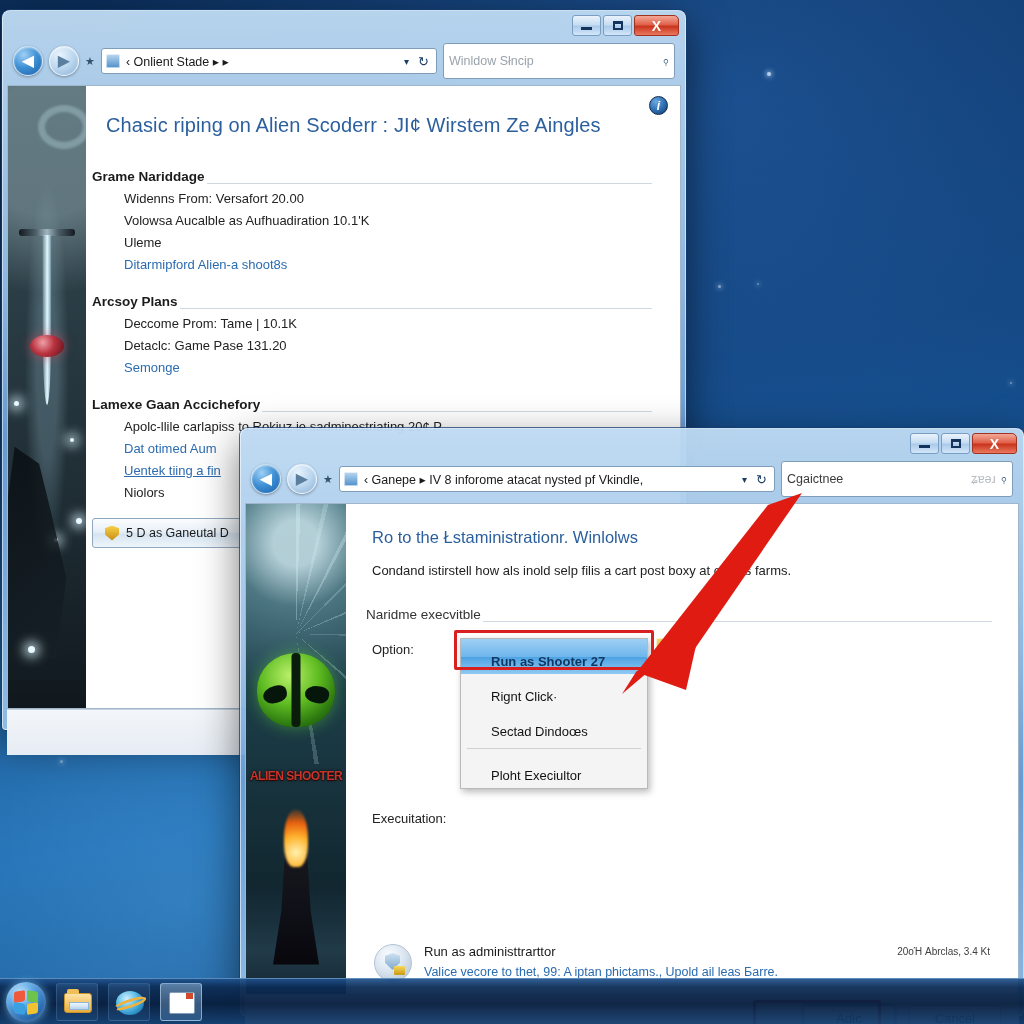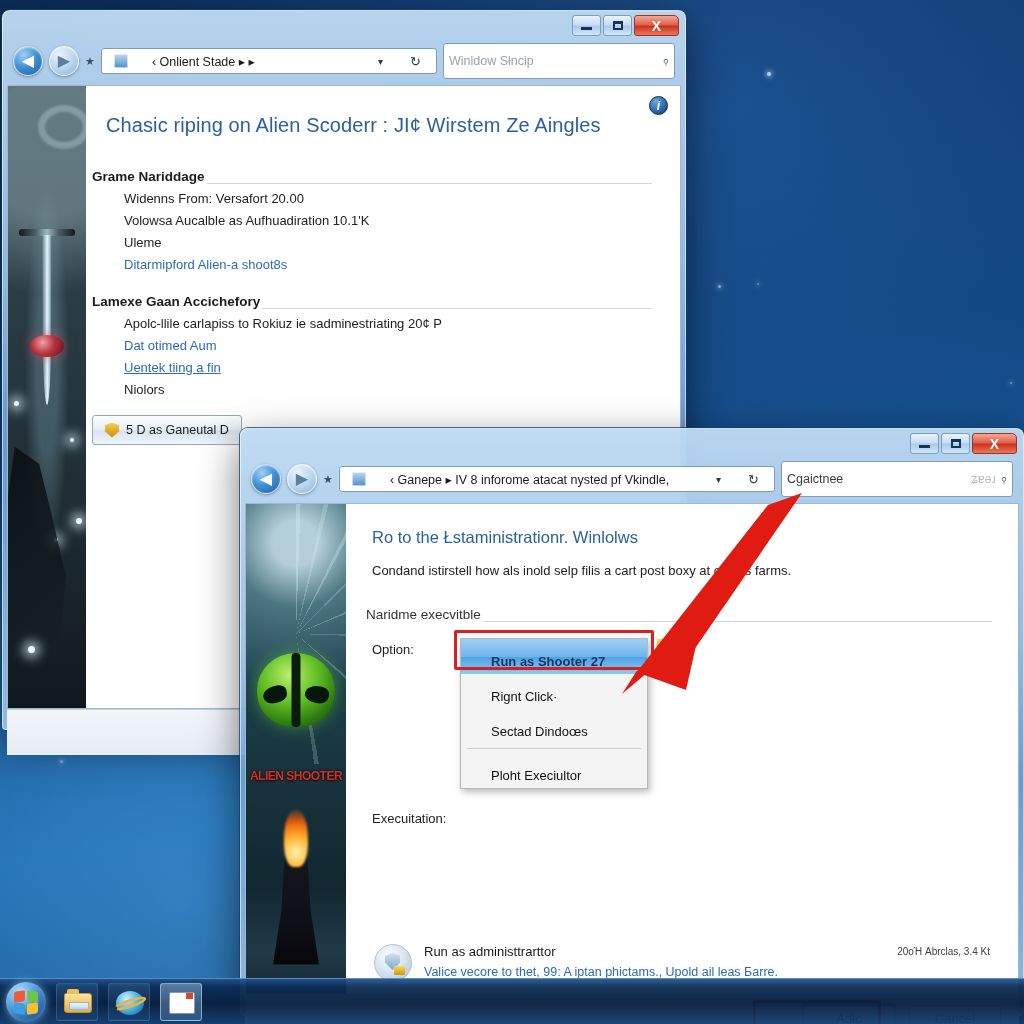--- a/index.html
+++ b/index.html
@@ -57,21 +57,21 @@
     border: 1px solid rgba(255,255,255,.75);
     display:flex; align-items:center; justify-content:center;
     color:#fff; font-size: 16px; line-height:1;
     box-shadow: 0 1px 3px rgba(0,0,0,.35), inset 0 1px 2px rgba(255,255,255,.6);
   }
   .nav-back { background: radial-gradient(circle at 35% 28%, #9fd0f5 0%, #3d8fd4 48%, #1b5ea6 100%); }
   .nav-fwd  { background: radial-gradient(circle at 35% 28%, #eaf4fd 0%, #bad6ef 52%, #86aed3 100%); color:#5b7f9f; }
   .addrbar {
     flex: 1; height: 26px; background:#fff;
     border: 1px solid #7f9db9; border-radius: 3px;
-    display:flex; align-items:center; gap:24px; padding: 0 12px;
+    display:flex; align-items:center; gap:6px; padding: 0 4px;
     font-size: 12.5px; color:#1a1a1a; overflow:hidden; white-space:nowrap;justify-content:center;
   }
   .addr-ico { width:14px; height:14px; border-radius:2px;
     background: linear-gradient(180deg,#bcd9f2,#4e8fca); flex:0 0 auto;
     box-shadow: inset 0 0 0 1px rgba(255,255,255,.6);}
   .addr-crumbs { flex:1; overflow:hidden; text-overflow:ellipsis; }
   .addr-dd { color:#1c3f63; font-size:10px; padding-left:4px; }
   .addr-ref { color:#1c3f63; font-size:13px; padding:0 3px; }
   .searchbox {
     width: 232px; height: 36px; background:#fff;
@@ -362,20 +362,29 @@
         <div class="sec-head">
           <span>Grame Nariddage</span>
           <span class="rule"></span>
         </div>
         <div class="rowtxt">Widenns From: Versafort 20.00</div>
         <div class="rowtxt">Volowsa Aucalble as Aufhuadiration 10.1'K</div>
         <div class="rowtxt">Uleme</div>
         <div class="rowlink">Ditarmipford Alien-a shoot8s</div>
       </div>
 
+      <div class="section" style="margin-top:22px;">
+        <div class="sec-head">
+          <span>Arcsoy Plans</span>
+          <span class="rule"></span>
+        </div>
+        <div class="rowtxt">Deccome Prom: Tame | 10.1K</div>
+        <div class="rowtxt">Detaclc: Game Pase 131.20</div>
+        <div class="rowlink">Semonge</div>
+      </div>
 
       <div class="section" style="margin-top:22px;">
         <div class="sec-head">
           <span>Lamexe Gaan Accichefory</span>
           <span class="rule"></span>
         </div>
         <div class="rowtxt">Apolc-llile carlapiss to Rokiuz ie sadminestriating 20¢ P</div>
         <div class="rowlink">Dat otimed Aum</div>
         <div class="rowlink u">Uentek tiing a fin</div>
         <div class="rowtxt">Niolors</div>

